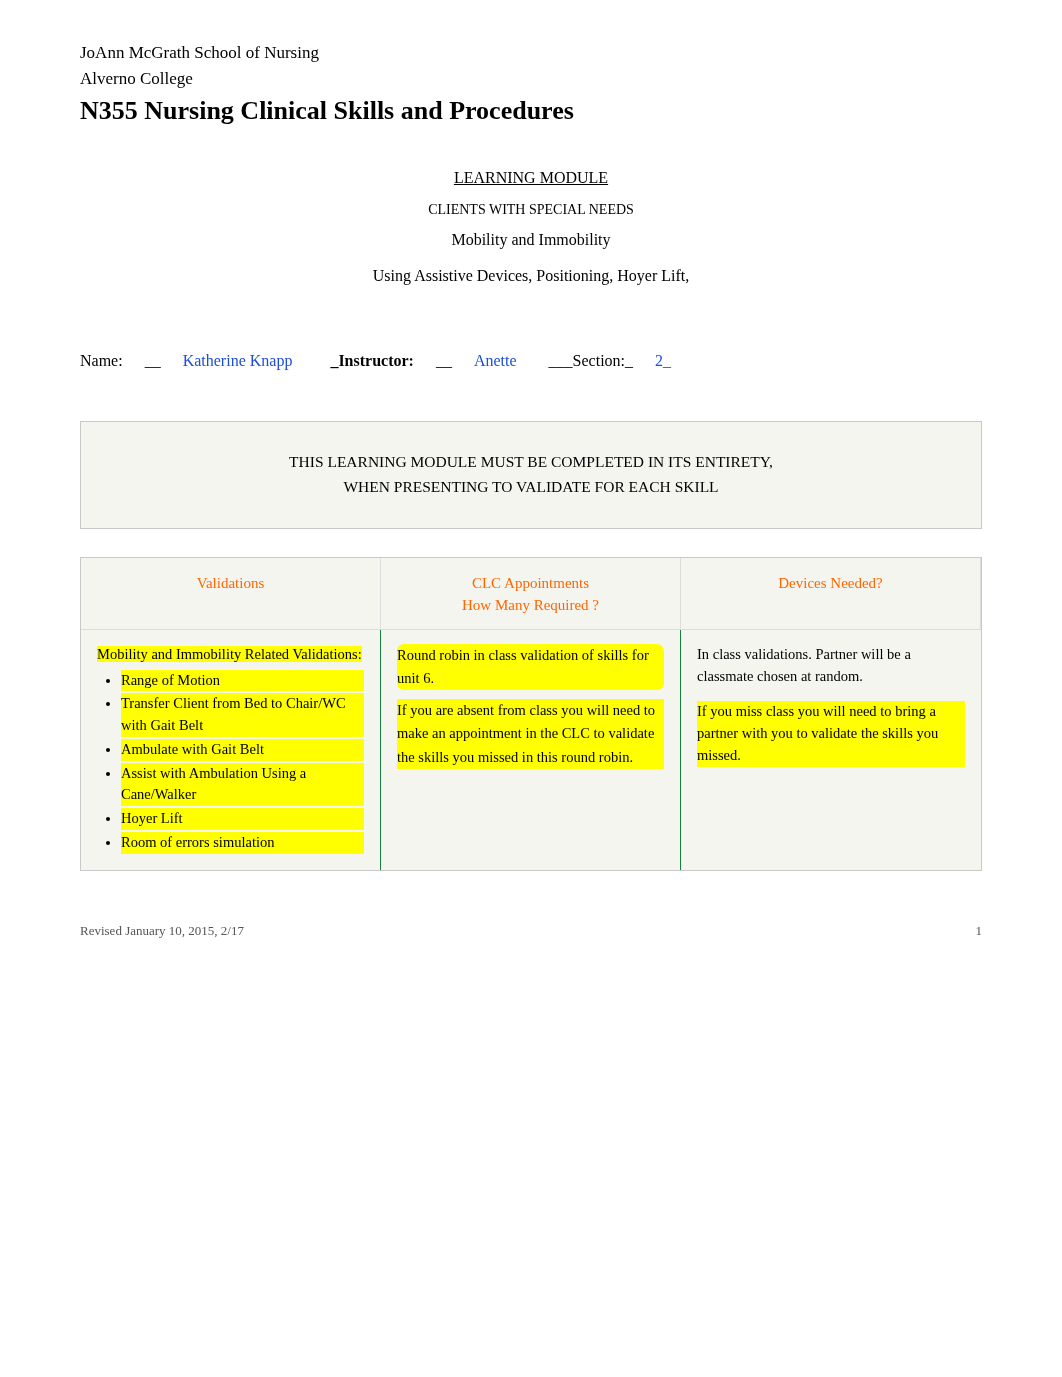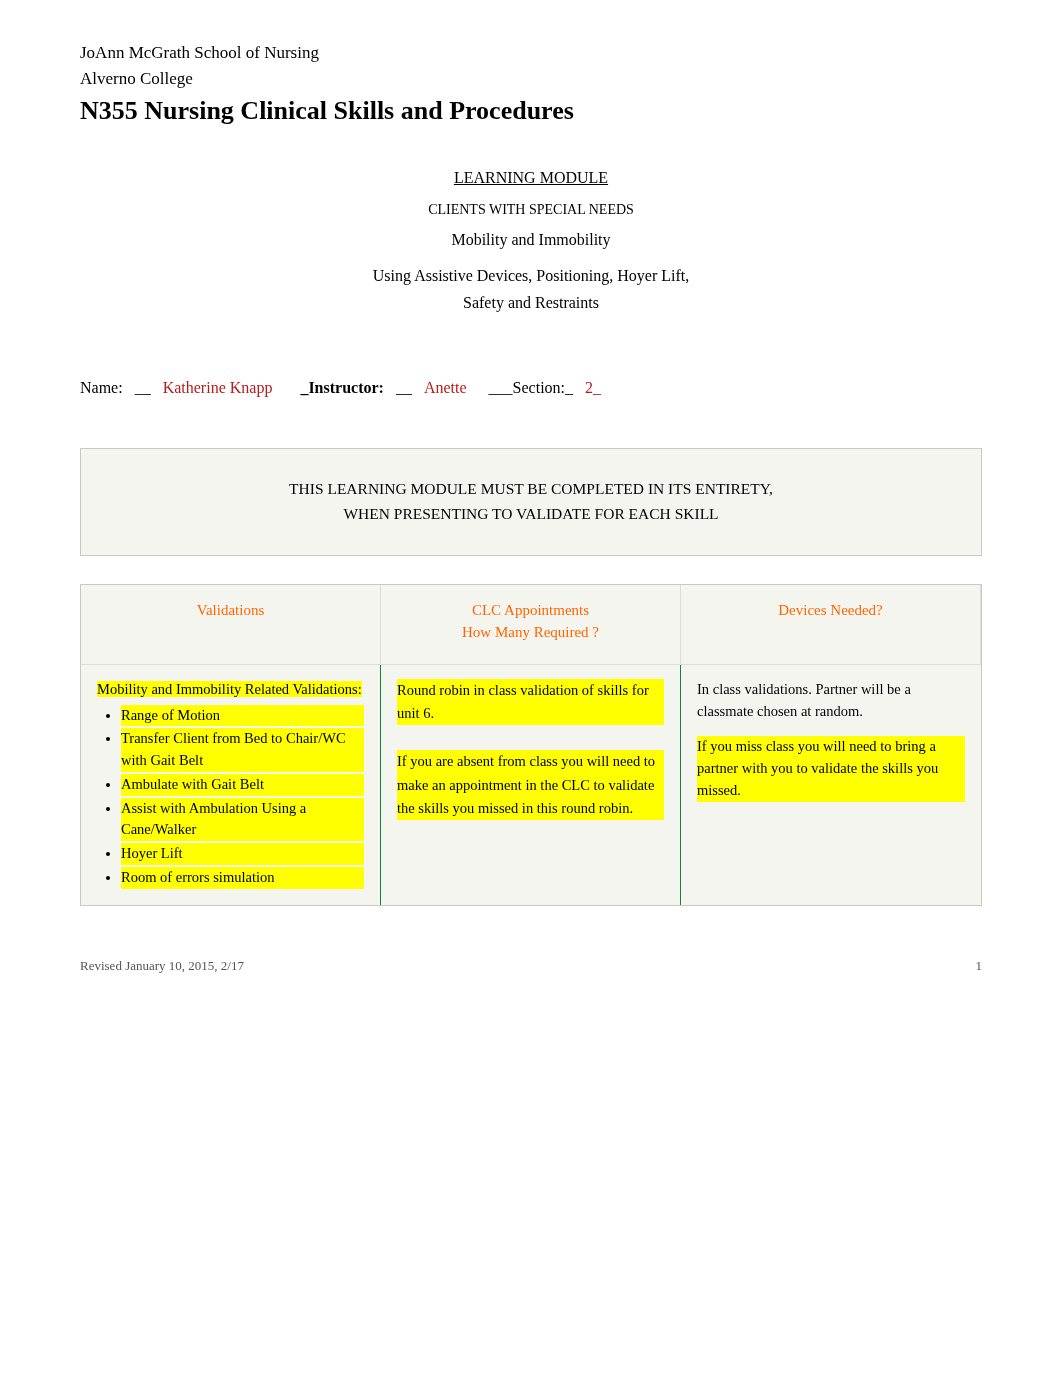--- a/index.html
+++ b/index.html
@@ -43,24 +43,24 @@
       font-size: 16px;
       margin-top: 10px;
       line-height: 1.7;
     }
     .name-row {
       margin-top: 60px;
       margin-bottom: 10px;
       font-size: 16px;
       display: flex;
       align-items: flex-start;
-      gap: 12px;
+      gap: 22px;
     }
     .name-row .purple {
-      color: #b91c1c;
+      color: #1d4ed8;
       font-size: 16px;
     }
     .notice-box {
       border: 1px solid #c8c8c8;
       background: #f5f5f0;
       margin-top: 48px;
       padding: 28px 40px;
       text-align: center;
       font-size: 15.5px;
       line-height: 1.6;
@@ -85,21 +85,21 @@
       color: #555;
     }
     .table-grid {
       display: grid;
       grid-template-columns: 1fr 1fr 1fr;
       border: 1px solid #c8c8c8;
       background: #f5f5f0;
       margin-top: 28px;
     }
     .grid-header {
-      padding: 14px 10px 20px;
+      padding: 14px 10px 12px;
       text-align: center;
       color: #ff6600;
       font-size: 15px;
       border-bottom: 1px solid #ddd;
     }
     .grid-header:not(:last-child) {
       border-right: 1px solid #ddd;
     }
     .grid-body {
       padding: 14px 16px;
@@ -120,21 +120,20 @@
 </div>
 
 <div class="section-title">LEARNING MODULE</div>
 
 <div class="subtitle" style="margin-top:9px; font-size:14px;">CLIENTS WITH SPECIAL NEEDS</div>
 
 <div class="subtitle" style="margin-top:8px;">Mobility and Immobility</div>
 
 <div class="skills-list">
   <div>Using Assistive Devices, Positioning, Hoyer Lift,</div>
-  <div>Safety and Restraints</div>
 </div>
 
 <div class="name-row">
   <span>Name:</span>
   <span>__</span>
   <span class="purple">Katherine Knapp</span>
   <span style="margin-left:16px;font-weight:bold;">_Instructor:</span>
   <span>__</span>
   <span class="purple">Anette</span>
   <span style="margin-left:10px;">___Section:_</span>
@@ -159,21 +158,21 @@
       <li class="highlight-yellow">Range of Motion</li>
       <li class="highlight-yellow">Transfer Client from Bed to Chair/WC with Gait Belt</li>
       <li class="highlight-yellow">Ambulate with Gait Belt</li>
       <li class="highlight-yellow">Assist with Ambulation Using a Cane/Walker</li>
       <li class="highlight-yellow">Hoyer Lift</li>
       <li class="highlight-yellow">Room of errors simulation</li>
     </ul>
   </div>
 
   <div class="grid-body">
-    <span class="hy-para" style="background:#ffff00; display:block; margin-bottom:25px;">Round robin in class validation of skills for unit 6.</span>
+    <span class="hy-para" style="background:#ffff00; display:block; margin-bottom:9px;border-radius:7px;">Round robin in class validation of skills for unit 6.</span>
     <span class="hy-para" style="background:#ffff00; display:block; margin-bottom:12px;">If you are absent from class you will need to make an appointment in the CLC to validate the skills you missed in this round robin.</span>
   </div>
 
   <div class="grid-body">
     <span style="display:block; margin-bottom:14px;">In class validations. Partner will be a classmate chosen at random.</span>
     <span style="background:#ffff00; display:block;">If you miss class you will need to bring a partner with you to validate the skills you missed.</span>
   </div>
 </div>
 
 <div class="footer">

